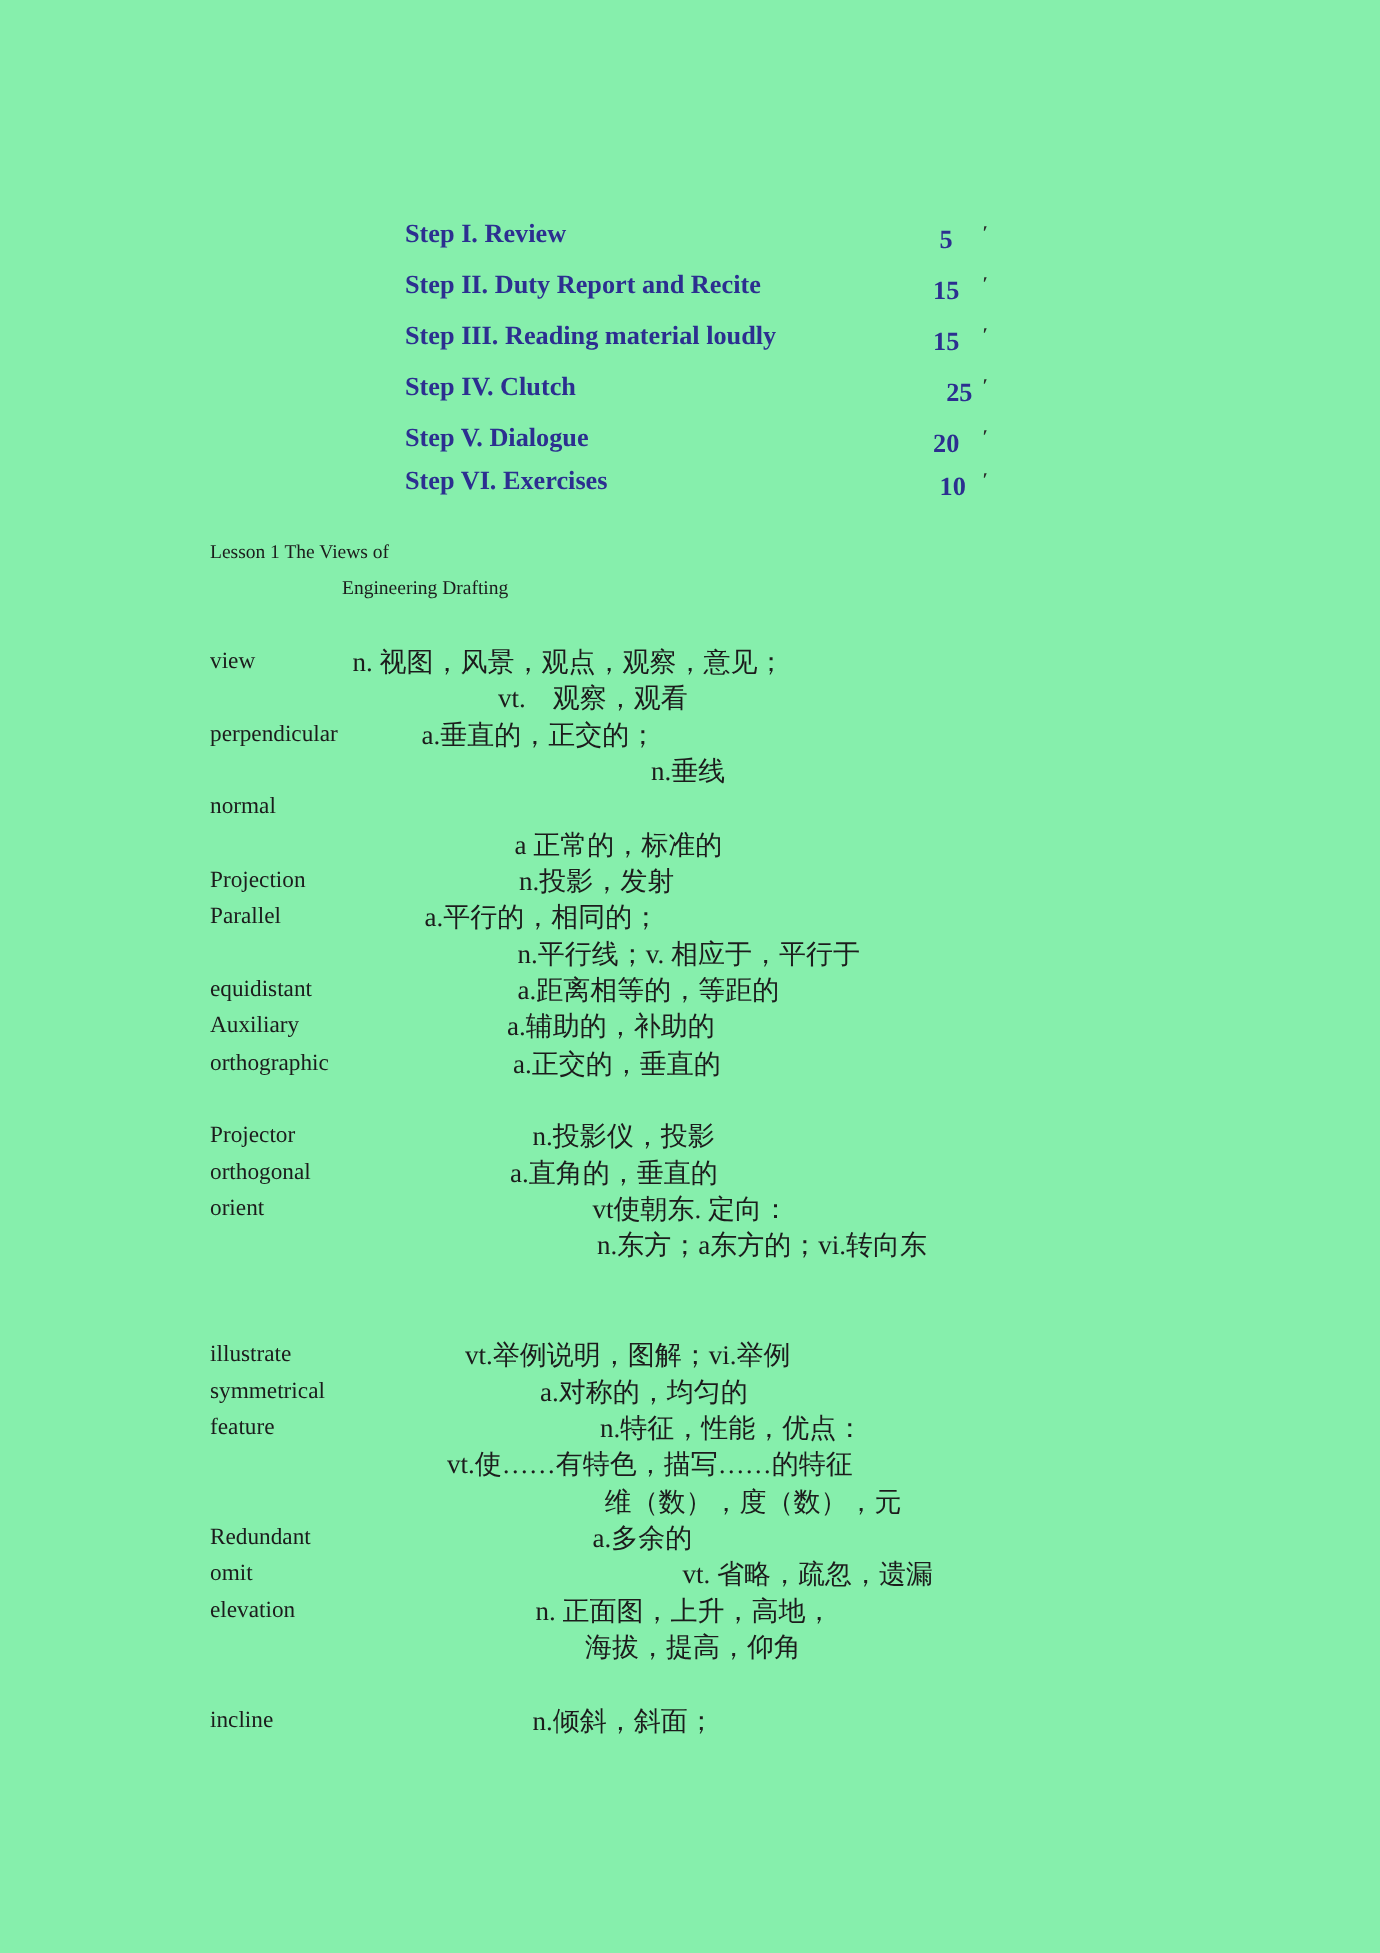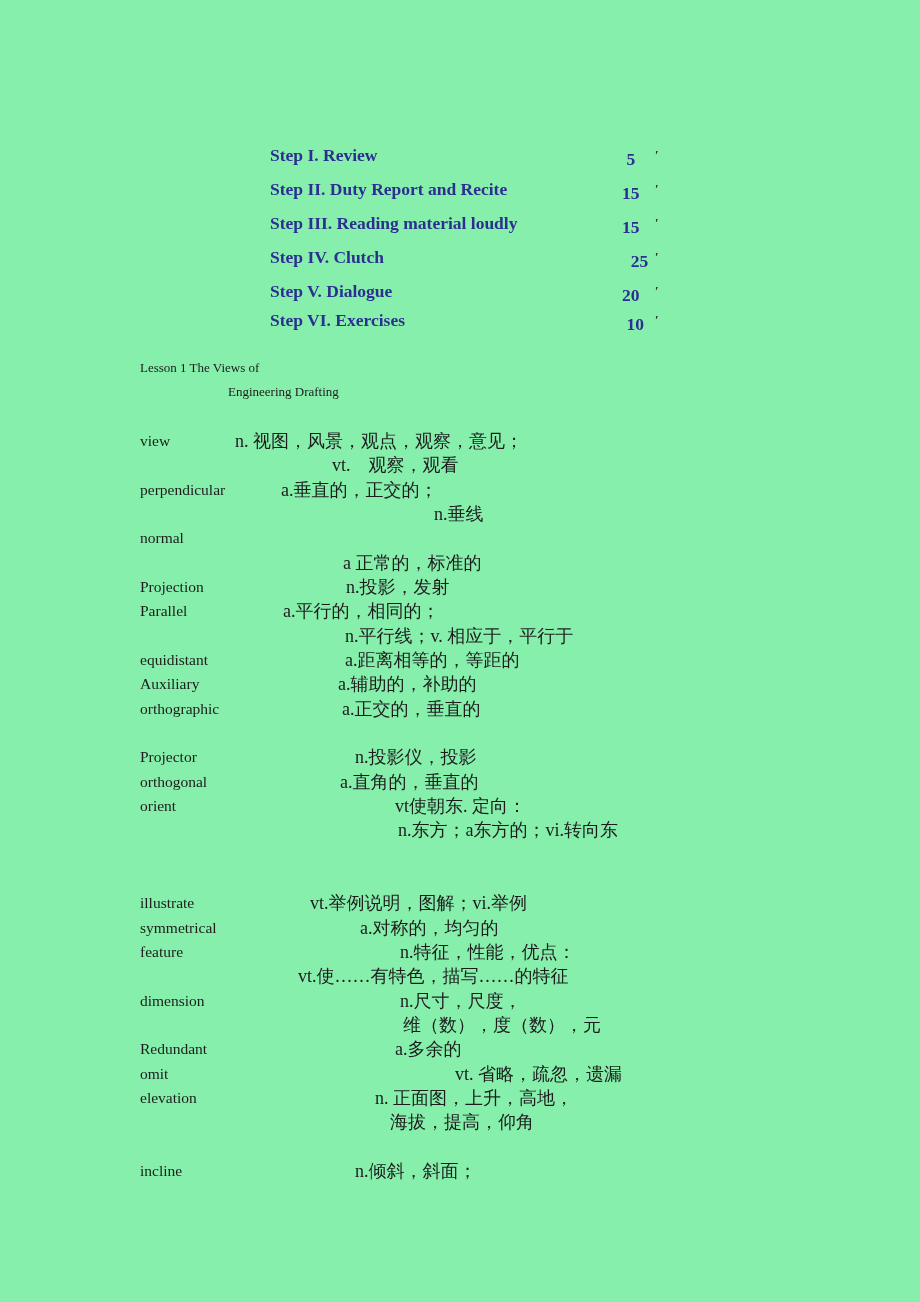--- a/index.html
+++ b/index.html
@@ -191,37 +191,33 @@
         <span class="d" style="left: 360px;">a.对称的，均匀的</span>
       </div>
       <div class="vline">
         <span class="w">feature</span>
         <span class="d" style="left: 400px;">n.特征，性能，优点：</span>
       </div>
       <div class="vline">
         <span class="d" style="left: 298px;">vt.使……有特色，描写……的特征</span>
       </div>
       <div class="vline">
-        <span class="w">dimension</span>
-        <span class="d" style="left: 400px;">n.尺寸，尺度，</span>
-      </div>
-      <div class="vline">
         <span class="d" style="left: 403px;">维（数），度（数），元</span>
       </div>
       <div class="vline">
         <span class="w">Redundant</span>
         <span class="d" style="left: 395px;">a.多余的</span>
       </div>
       <div class="vline">
         <span class="w">omit</span>
         <span class="d" style="left: 455px;">vt. 省略，疏忽，遗漏</span>
       </div>
       <div class="vline">
         <span class="w">elevation</span>
-        <span class="d" style="left: 375px;">n. 正面图，上升，高地，</span>
+        <span class="d" style="left: 357px;">n. 正面图，上升，高地，</span>
       </div>
       <div class="vline">
         <span class="d" style="left: 390px;">海拔，提高，仰角</span>
       </div>
       <div class="vline"></div>
       <div class="vline">
         <span class="w">incline</span>
         <span class="d" style="left: 355px;">n.倾斜，斜面；</span>
       </div>
     </div>

